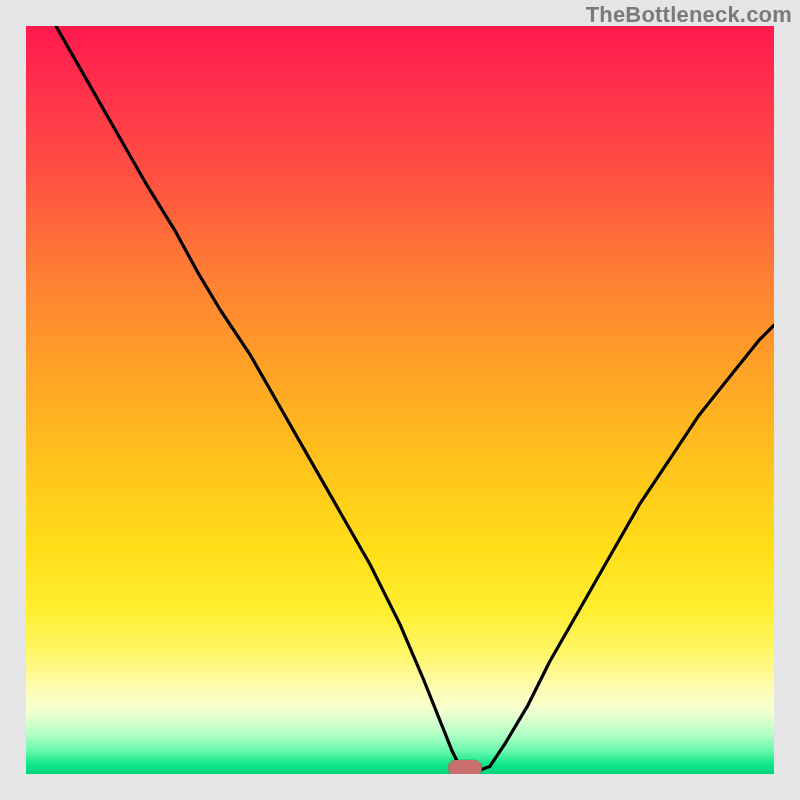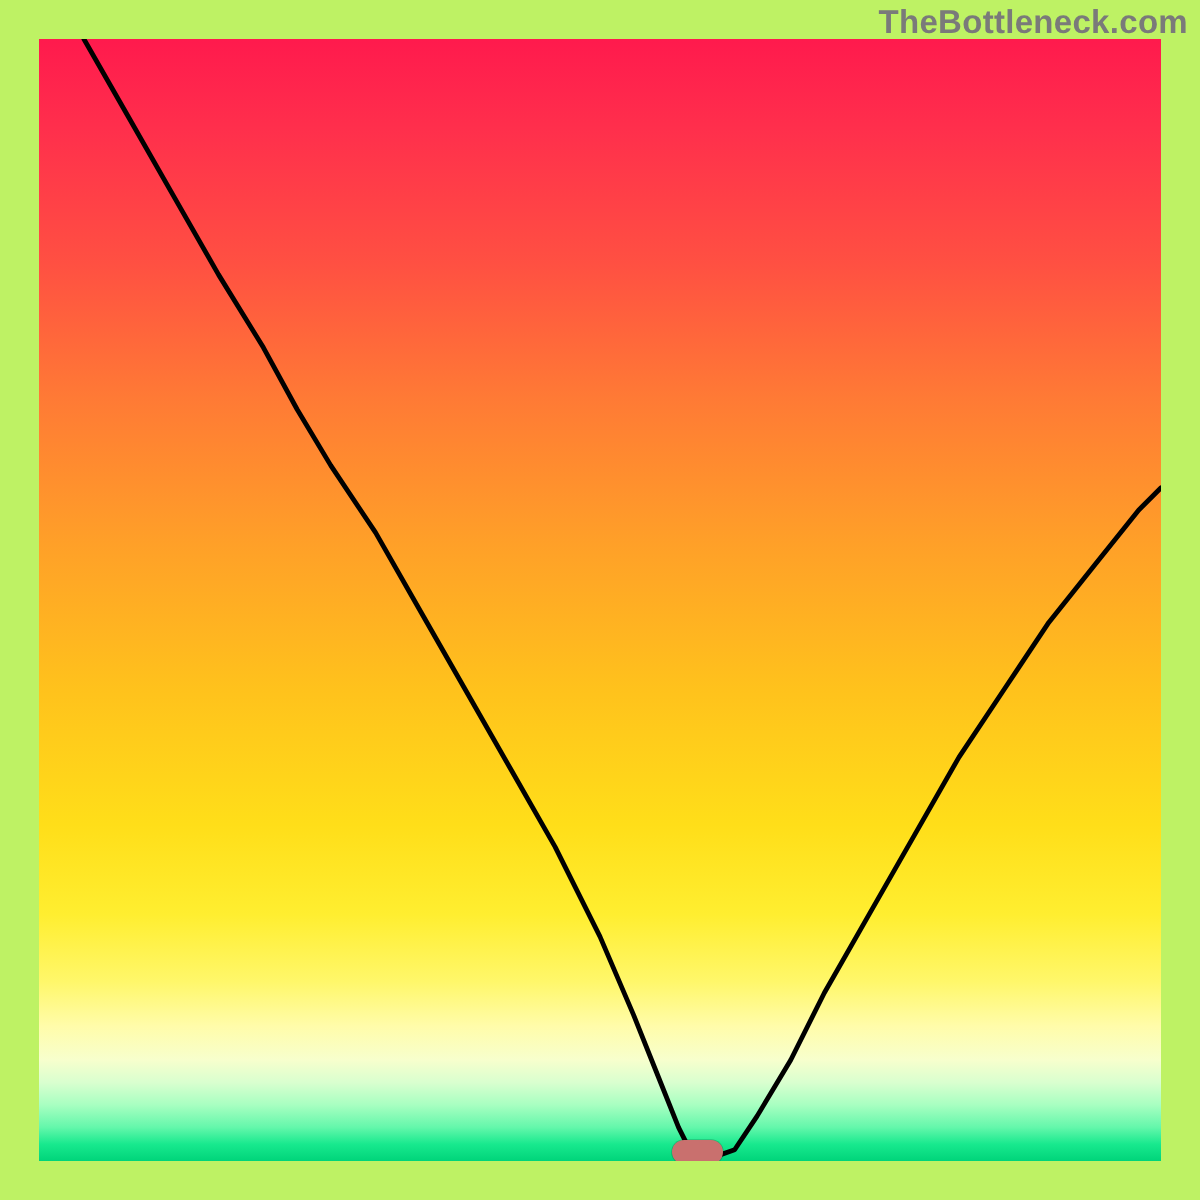--- a/index.html
+++ b/index.html
@@ -9,21 +9,21 @@
     height: 800px;
     background: #000;
     overflow: hidden;
   }
   .frame {
     position: absolute;
     left: 0;
     top: 0;
     width: 800px;
     height: 800px;
-    background: #bef264;
+    background: #e5e5e5;
   }
   .plot {
     position: absolute;
     left: 26px;
     top: 26px;
     width: 748px;
     height: 748px;
     overflow: hidden;
   }
   .gradient {

